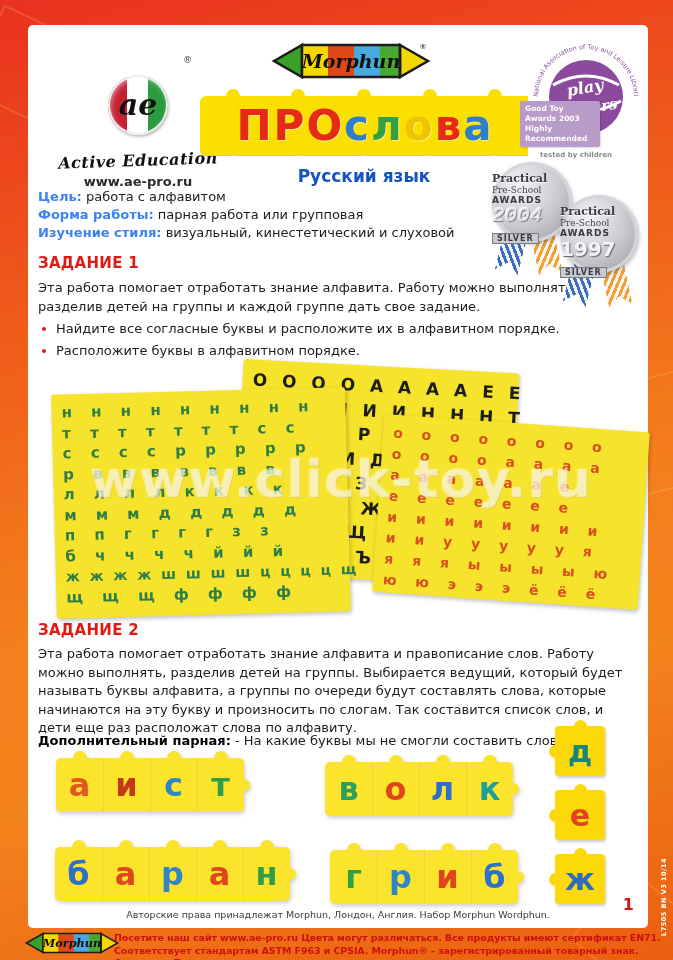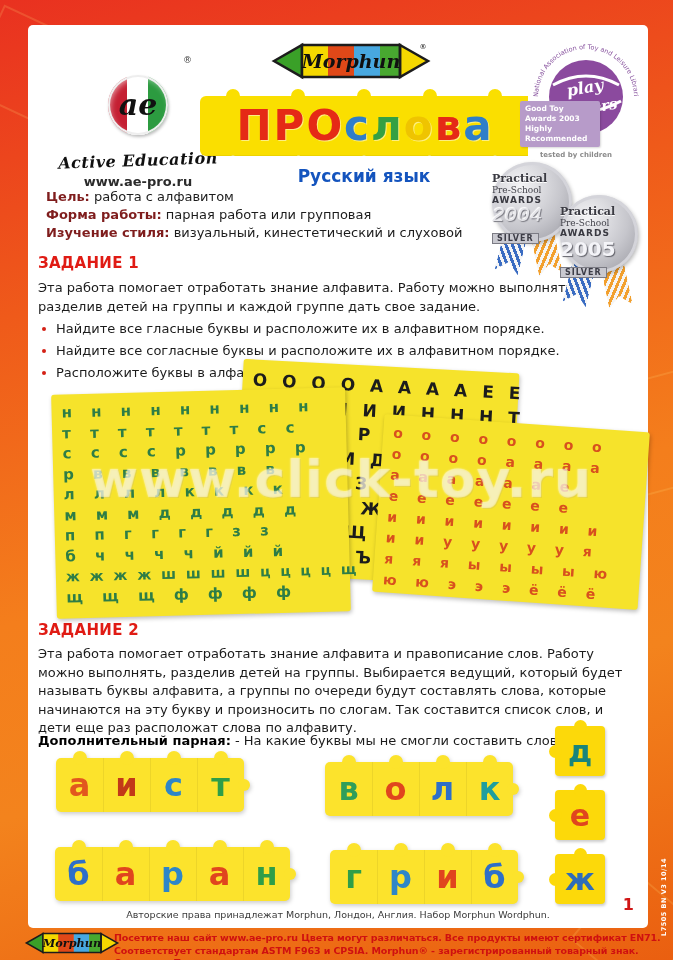--- a/index.html
+++ b/index.html
@@ -75,21 +75,21 @@
   .ribbon{position:absolute;width:24px;height:48px;z-index:2;}
   .ribbon.blue{background:repeating-linear-gradient(55deg,#3a6cc2 0 3px,#f5f5f5 3px 6px);clip-path:polygon(0 0,100% 0,100% 100%,50% 78%,0 100%);}
   .ribbon.orange{background:repeating-linear-gradient(125deg,#f2a02e 0 3px,#f5f5f5 3px 6px);clip-path:polygon(0 0,100% 0,100% 100%,50% 78%,0 100%);}
   .r04b{left:472px;top:200px;transform:rotate(14deg);}
   .r04o{left:506px;top:202px;transform:rotate(-12deg);}
   .r05b{left:540px;top:232px;transform:rotate(14deg);}
   .r05o{left:576px;top:234px;transform:rotate(-12deg);}
 
   
   .meta{position:absolute;left:10px;top:163px;width:470px;font-size:13px;line-height:18px;color:#1c1c1c;}
-  .meta b{color:#7f1d1d;margin-left:8px;}
+  .meta b{color:#3b82f6;}
   .task-heading{position:absolute;font-weight:bold;font-size:15px;color:#e01b14;letter-spacing:.3px;}
   .t1h{left:10px;top:229px;}
   .t1p{position:absolute;left:10px;top:254px;width:582px;font-size:13px;line-height:18.5px;color:#1c1c1c;}
   .bullets{position:absolute;left:10px;top:295px;width:590px;}
   .bullet{display:flex;align-items:flex-start;font-size:13px;line-height:18px;color:#1c1c1c;margin-bottom:4px;}
   .bullet .dot{flex:0 0 auto;width:4px;height:4px;border-radius:50%;background:#d42015;margin:7px 10px 0 4px;}
 
   
   .board{position:absolute;background:#f6e32b;box-shadow:1px 2px 4px rgba(0,0,0,.25);padding:8px 10px;box-sizing:border-box;border-radius:3px;}
   .board .row{white-space:nowrap;font-weight:bold;}
@@ -230,37 +230,33 @@
     <div class="m-awards">AWARDS</div>
     <div class="m-year-2004">2004</div>
     <span class="m-rank">SILVER</span>
   </div>
   <div class="ribbon blue r05b"></div>
   <div class="ribbon orange r05o"></div>
   <div class="medal medal-2005">
     <div class="m-brand">Practical</div>
     <div class="m-sub">Pre-School</div>
     <div class="m-awards">AWARDS</div>
-    <div class="m-year-2005">2005</div>
+    <div class="m-year-2005">1997</div>
     <span class="m-rank">SILVER</span>
   </div>
 
   <div class="meta">
     <div><b>Цель:</b><span> работа с алфавитом</span></div>
     <div><b>Форма работы:</b><span> парная работа или групповая</span></div>
     <div><b>Изучение стиля:</b><span> визуальный, кинестетический и слуховой</span></div>
   </div>
 
   <div class="task-heading t1h">ЗАДАНИЕ 1</div>
   <div class="t1p">Эта работа помогает отработать знание алфавита. Работу можно выполнять, разделив детей на группы и каждой группе дать свое задание.</div>
   <div class="bullets">
-    <div class="bullet">
-        <span class="dot"></span>
-        <span>Найдите все гласные буквы и расположите их в алфавитном порядке.</span>
-      </div>
     <div class="bullet">
         <span class="dot"></span>
         <span>Найдите все согласные буквы и расположите их в алфавитном порядке.</span>
       </div>
     <div class="bullet">
         <span class="dot"></span>
         <span>Расположите буквы в алфавитном порядке.</span>
       </div>
   </div>
 

